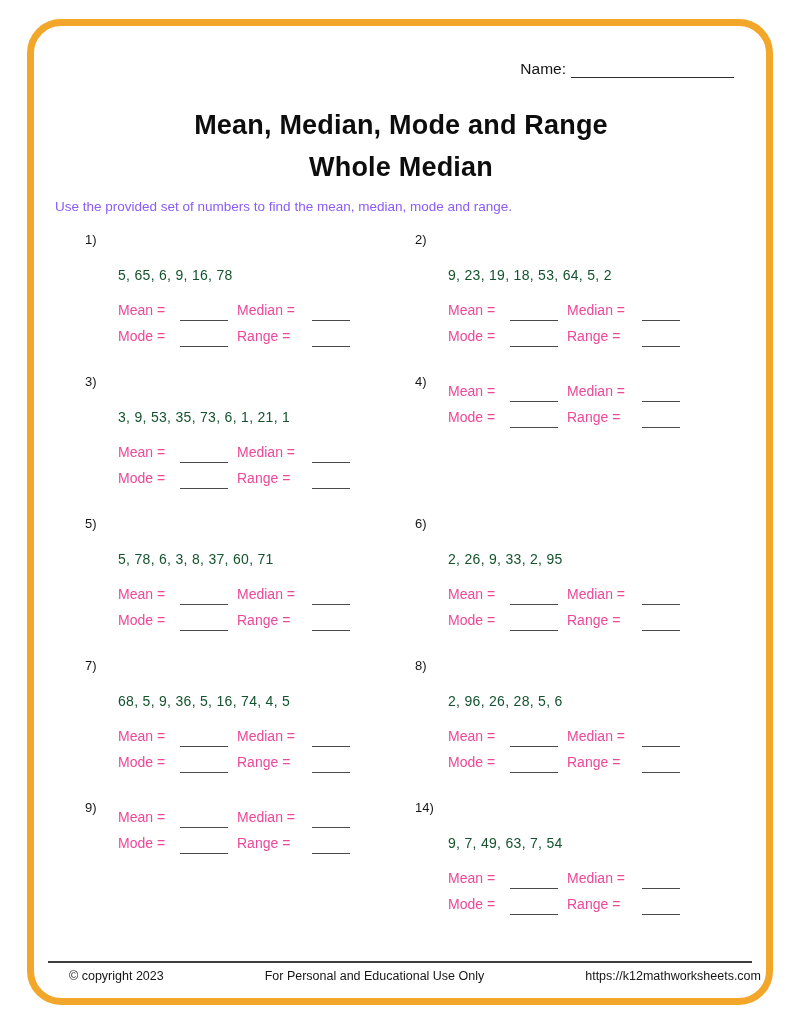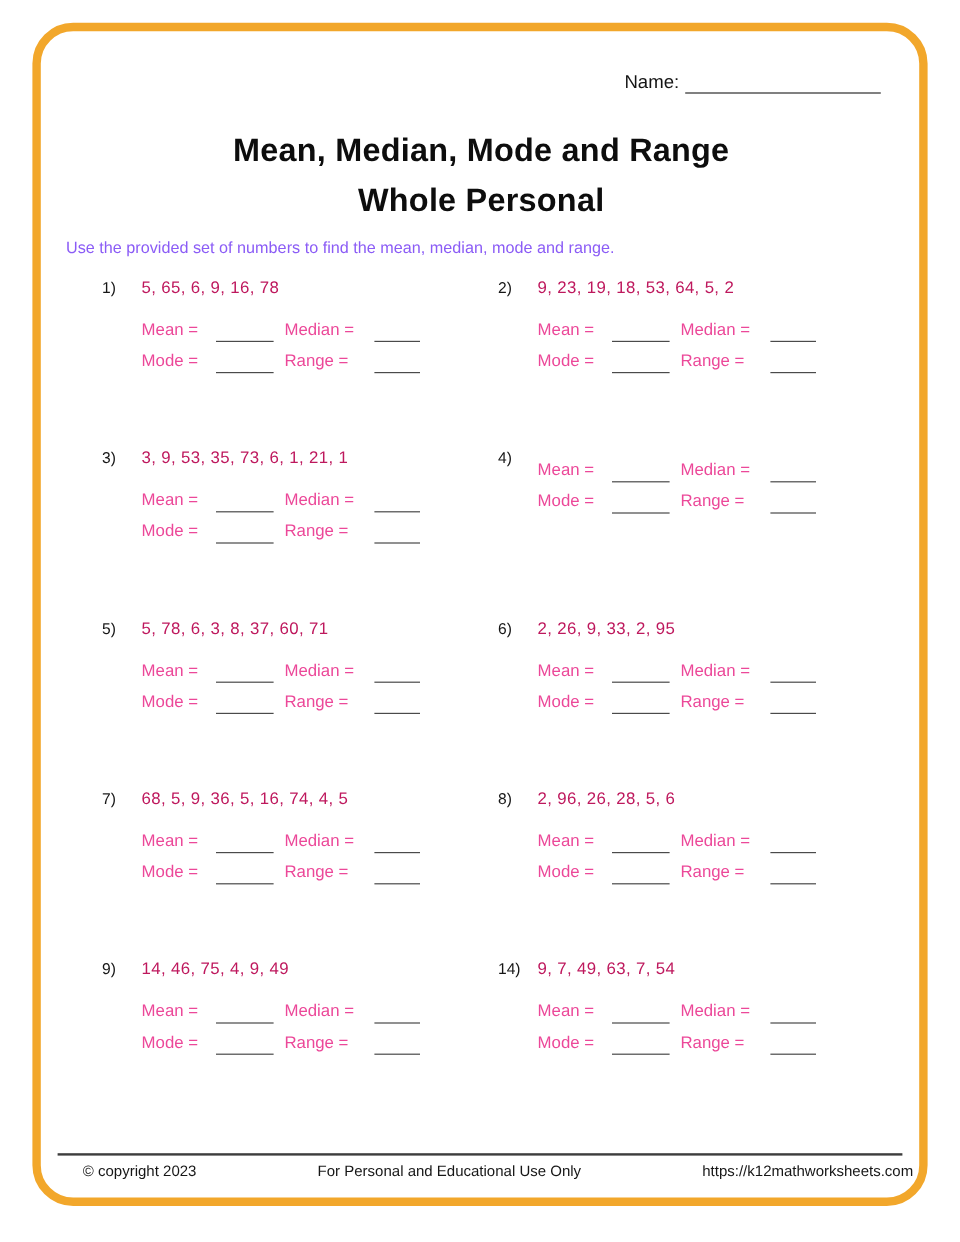--- a/index.html
+++ b/index.html
@@ -64,22 +64,23 @@
   }
   .problem-number {
     font-size: 13px;
     padding-top: 1px;
     color: #161616;
   }
   .problem-set {
     font-size: 14px;
     letter-spacing: 0.3px;
     margin-bottom: 9px;
-    color: #be185d;
+    color: #14532d;
     white-space: nowrap;
+    margin-top: 36px;
   }
   .stats-line {
     display: flex;
     align-items: flex-end;
     height: 26px;
     white-space: nowrap;
     color: #ec4899;
   }
   .lbl-a { display: inline-block; width: 62px; }
   .lbl-b { display: inline-block; width: 75px; }
@@ -115,21 +116,21 @@
 
 <div class="page-border" style="border-color: rgb(242, 167, 43);"></div>
 
 <div class="name-row">
   <span>Name:</span>
   <span class="name-line"></span>
 </div>
 
 <div class="title-block">
   <div>Mean, Median, Mode and Range</div>
-  <div>Whole Personal</div>
+  <div>Whole Median</div>
 </div>
 
 <div class="instructions">Use the provided set of numbers to find the mean, median, mode and range.</div>
 
 <div class="problems-grid">
   <div class="problem">
     <div class="problem-number">1)</div>
     <div>
       <div class="problem-set">5, 65, 6, 9, 16, 78</div>
       <div class="stats-line">
@@ -275,21 +276,20 @@
         <span class="blank blank-a"></span>
         <span class="lbl-b">Range =</span>
         <span class="blank blank-b"></span>
       </div>
     </div>
   </div>
 
   <div class="problem">
     <div class="problem-number">9)</div>
     <div>
-      <div class="problem-set">14, 46, 75, 4, 9, 49</div>
       <div class="stats-line">
         <span class="lbl-a">Mean =</span>
         <span class="blank blank-a"></span>
         <span class="lbl-b">Median =</span>
         <span class="blank blank-b"></span>
       </div>
       <div class="stats-line">
         <span class="lbl-a">Mode =</span>
         <span class="blank blank-a"></span>
         <span class="lbl-b">Range =</span>

